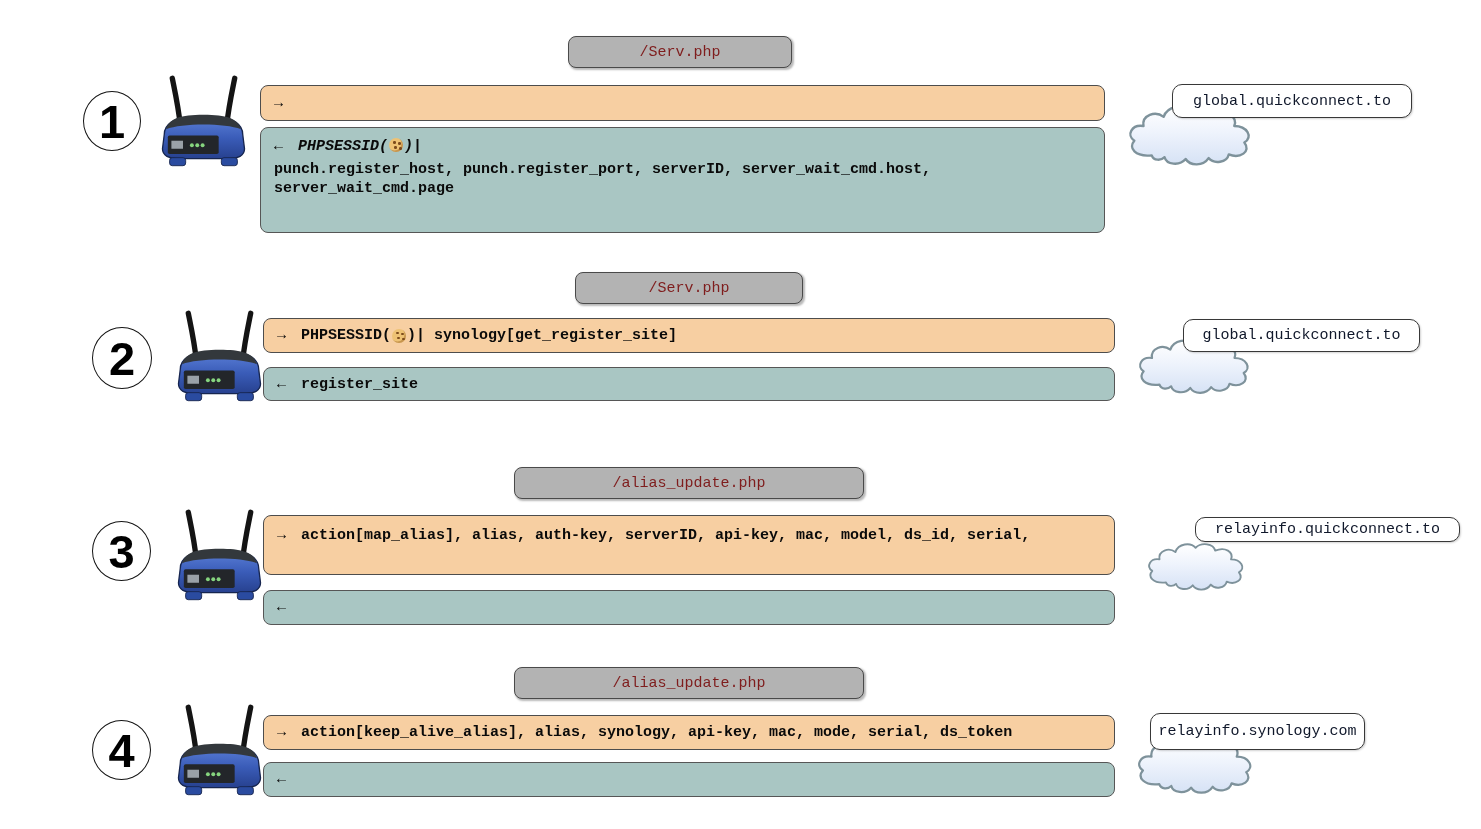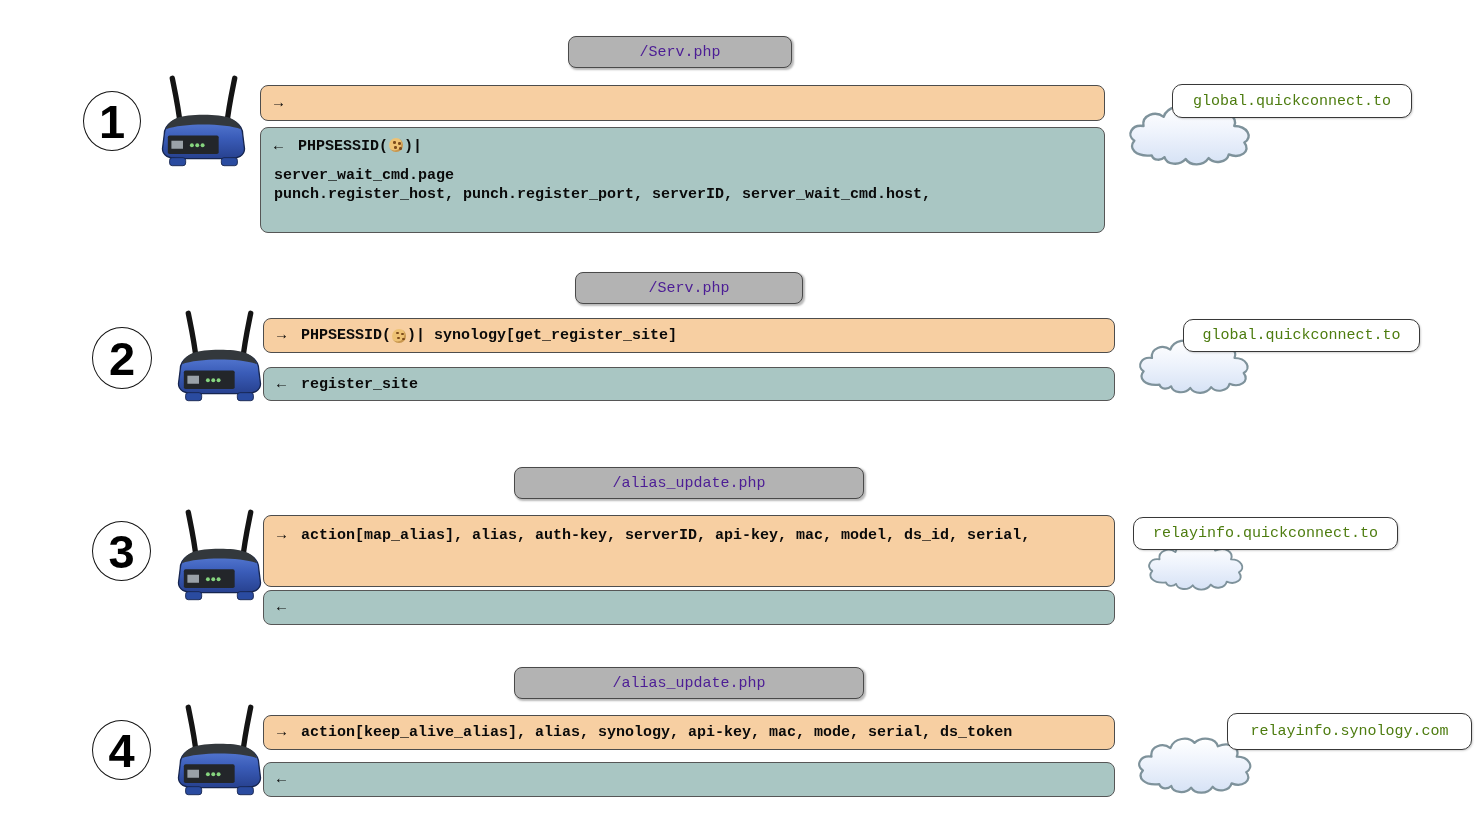--- a/index.html
+++ b/index.html
@@ -5,51 +5,51 @@
   html,body{margin:0;padding:0;background:#ffffff;}
   .canvas{
     position:relative;width:1481px;height:829px;background:#ffffff;overflow:hidden;
     font-family:"Liberation Mono","DejaVu Sans Mono",monospace;
   }
   .abs{position:absolute;box-sizing:border-box;}
   
   .endpoint{
     background:#b3b3b3;border:1.6px solid #4a4a4a;border-radius:8px;
     display:flex;align-items:center;justify-content:center;
-    font-size:15px;color:#4c1d95;box-shadow:1.5px 1.5px 2px rgba(0,0,0,.28);
+    font-size:15px;color:#7f1d1d;box-shadow:1.5px 1.5px 2px rgba(0,0,0,.28);
   }
   
   .req{
     background:#f7cfa2;border:1.6px solid #4d4d4d;border-radius:8px;
     display:flex;align-items:center;padding:0 13px;
     font-size:15px;font-weight:bold;color:#0a0a0a;white-space:nowrap;overflow:hidden;
   }
   .req.multi{display:block;padding-top:7px;line-height:25px;}
   
   .resp{
     background:#a9c6c3;border:1.6px solid #565656;border-radius:8px;
     display:flex;align-items:center;padding:0 13px;
     font-size:15px;font-weight:bold;color:#0a0a0a;white-space:nowrap;overflow:hidden;
   }
   .resp.multi{display:block;padding:10px 13px 0 13px;}
-  .resp.multi .first-line{margin-bottom:11px;}
+  .resp.multi .first-line{margin-bottom:5px;font-style:italic;}
   .resp.multi .param-line{line-height:19px;}
   .arr{display:inline-block;margin-right:15px;font-weight:bold;}
   
   .circle{
     background:#ffffff;border:1.7px solid #141414;border-radius:50%;
     display:flex;align-items:center;justify-content:center;
     font-family:"Liberation Sans","DejaVu Sans",sans-serif;
     font-size:47px;font-weight:bold;color:#000;
   }
   
   .cloud-label{
     background:#ffffff;border:1.8px solid #383838;border-radius:10px;
     display:flex;align-items:center;justify-content:center;
-    font-size:15px;color:#4d7c0f;z-index:4;box-shadow:1px 1px 2px rgba(0,0,0,.18);
+    font-size:15px;color:#0f172a;z-index:4;box-shadow:1px 1px 2px rgba(0,0,0,.18);
     white-space:nowrap;
   }
   .cloud{z-index:2;}
   .router{z-index:1;}
   
   .cookie{
     display:inline-block;width:14px;height:14px;border-radius:50%;
     background:#eec274;vertical-align:-2px;position:relative;margin:0 1px;
     box-shadow:inset -1.5px -1.5px 0 rgba(150,95,30,.45);
   }
@@ -105,22 +105,22 @@
     <div class="abs endpoint" style="left:568px;top:36px;width:224px;height:32px">
       <span>/Serv.php</span>
     </div>
     <div class="abs req" style="left:260px;top:85px;width:845px;height:36px">
       <span class="arr">→</span>
     </div>
     <div class="abs resp multi" style="left:260px;top:127px;width:845px;height:106px">
       <div class="first-line">
         <span class="arr">←</span><span>PHPSESSID(</span><span class="cookie"></span><span>)|</span>
       </div>
+      <div class="param-line">punch.register_host, punch.register_port, serverID, server_wait_cmd.host,</div>
       <div class="param-line">server_wait_cmd.page</div>
-      <div class="param-line">punch.register_host, punch.register_port, serverID, server_wait_cmd.host,</div>
     </div>
     <svg class="abs cloud" style="left:1121px;top:104px" width="144" height="66" viewBox="0 0 150 72">
         <use href="#cloud-shape"></use>
       </svg>
     <div class="abs cloud-label" style="left:1172px;top:84px;width:240px;height:34px">
       <span>global.quickconnect.to</span>
     </div>
   </div>
 
   <div>
@@ -154,33 +154,33 @@
   <div>
     <div class="abs circle" style="left:92px;top:521px;width:59px;height:60px">
       <span>3</span>
     </div>
     <svg class="abs router" style="left:166px;top:506px" width="107" height="100" viewBox="0 0 120 112">
         <use href="#router-shape"></use>
       </svg>
     <div class="abs endpoint" style="left:514px;top:467px;width:350px;height:32px">
       <span>/alias_update.php</span>
     </div>
-    <div class="abs req multi" style="left:263px;top:515px;width:852px;height:72px">
+    <div class="abs req multi" style="left:263px;top:515px;width:852px;height:60px">
       <div>
         <span class="arr">→</span><span>action[map_alias], alias, auth-key, serverID, api-key, mac, model, ds_id, serial,</span>
       </div>
     </div>
     <div class="abs resp" style="left:263px;top:590px;width:852px;height:35px">
       <span class="arr">←</span>
       <span></span>
     </div>
     <svg class="abs cloud" style="left:1127px;top:542px" width="143" height="52" viewBox="0 0 150 72">
         <use href="#cloud-shape"></use>
       </svg>
-    <div class="abs cloud-label" style="left:1133px;top:517px;width:265px;height:33px">
+    <div class="abs cloud-label" style="left:1195px;top:517px;width:265px;height:25px">
       <span>relayinfo.quickconnect.to</span>
     </div>
   </div>
 
   <div>
     <div class="abs circle" style="left:92px;top:720px;width:59px;height:60px">
       <span>4</span>
     </div>
     <svg class="abs router" style="left:166px;top:701px" width="107" height="100" viewBox="0 0 120 112">
         <use href="#router-shape"></use>
@@ -192,18 +192,18 @@
       <span class="arr">→</span>
       <span>action[keep_alive_alias], alias, synology, api-key, mac, mode, serial, ds_token</span>
     </div>
     <div class="abs resp" style="left:263px;top:762px;width:852px;height:35px">
       <span class="arr">←</span>
       <span></span>
     </div>
     <svg class="abs cloud" style="left:1126px;top:736px" width="144" height="62" viewBox="0 0 150 72">
         <use href="#cloud-shape"></use>
       </svg>
-    <div class="abs cloud-label" style="left:1227px;top:713px;width:245px;height:37px">
+    <div class="abs cloud-label" style="left:1150px;top:713px;width:215px;height:37px">
       <span>relayinfo.synology.com</span>
     </div>
   </div>
 
 </div>
 
 </body></html>

